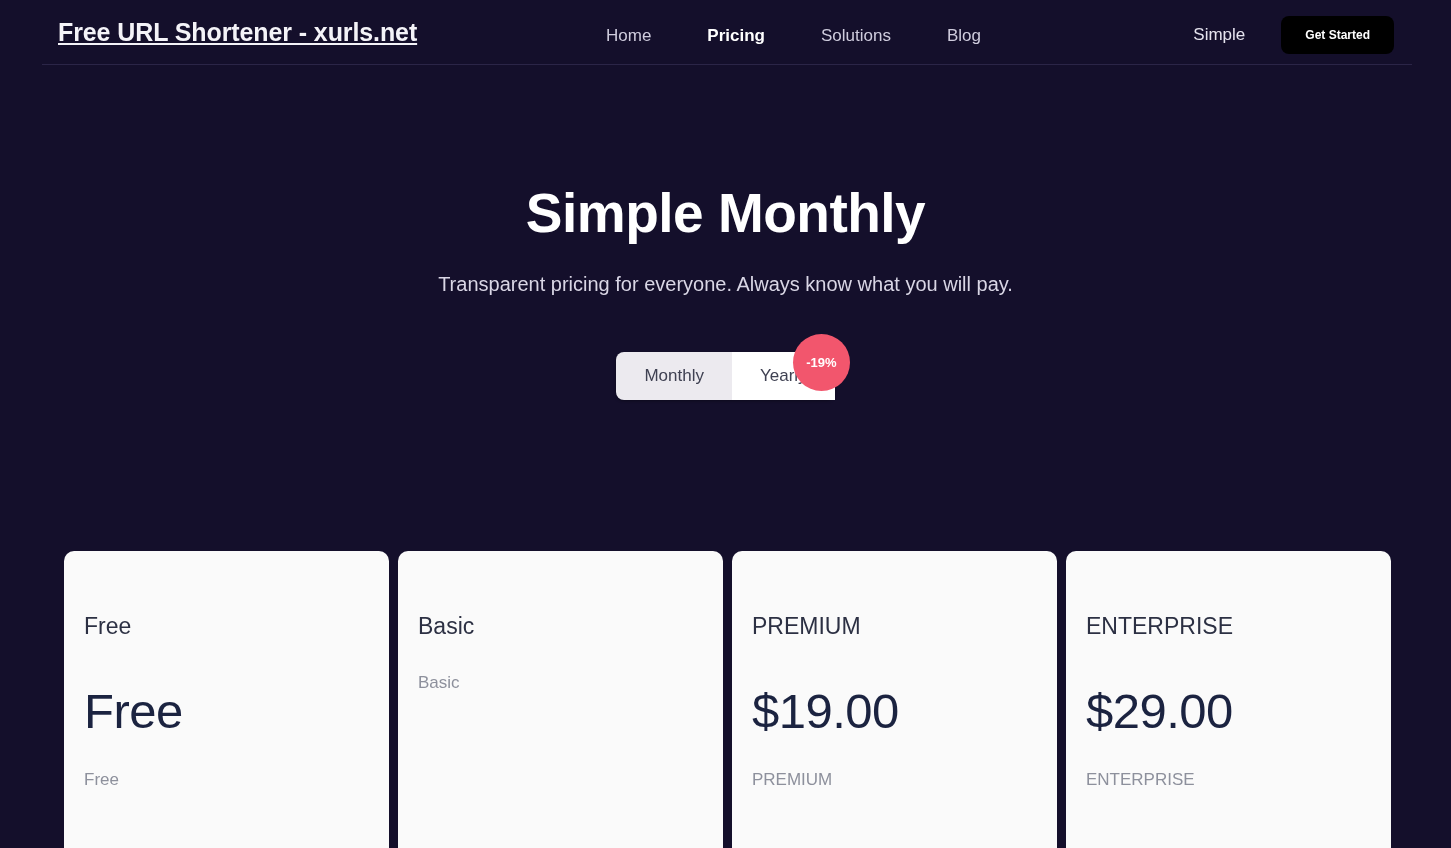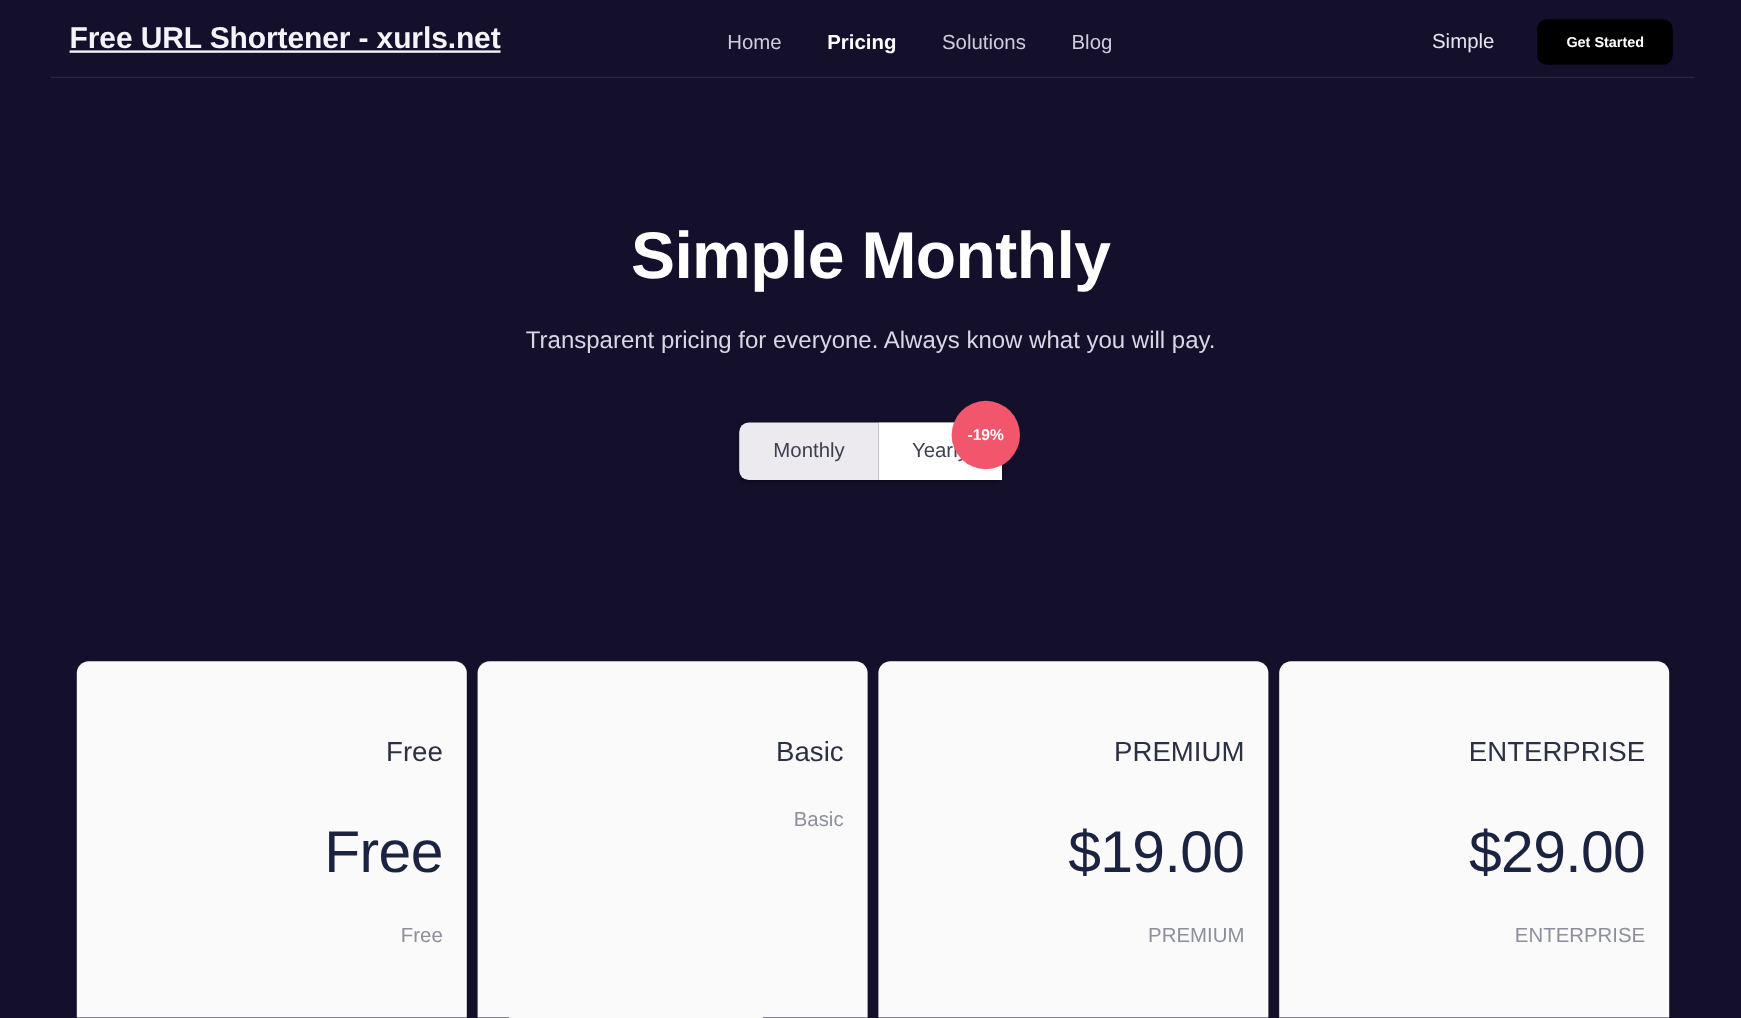--- a/index.html
+++ b/index.html
@@ -43,21 +43,21 @@
     letter-spacing: -0.1px;
     white-space: nowrap;
   }
 
   .main-nav {
     position: absolute;
     left: 606px;
     top: 26px;
     display: flex;
     align-items: center;
-    gap: 38px;
+    gap: 56px;
   }
 
   .nav-link {
     font-size: 17px;
     color: #cfccdd;
     text-decoration: none;
     white-space: nowrap;
     cursor: pointer;
   }
 
@@ -178,22 +178,22 @@
     width: 1327px;
     display: flex;
     gap: 9px;
   }
 
   .pricing-card {
     flex: 1 1 0;
     background: #fafafa;
     border-radius: 10px 10px 0 0;
     min-height: 297px;
-    padding: 62px 20px 0 20px;
-    text-align: right;
+    padding: 62px 8px 0 20px;
+    text-align: left;
     cursor: pointer;
   }
 
   .plan-name {
     font-size: 23px;
     color: #2c3043;
     font-weight: 400;
     line-height: 1.2;
   }
 

